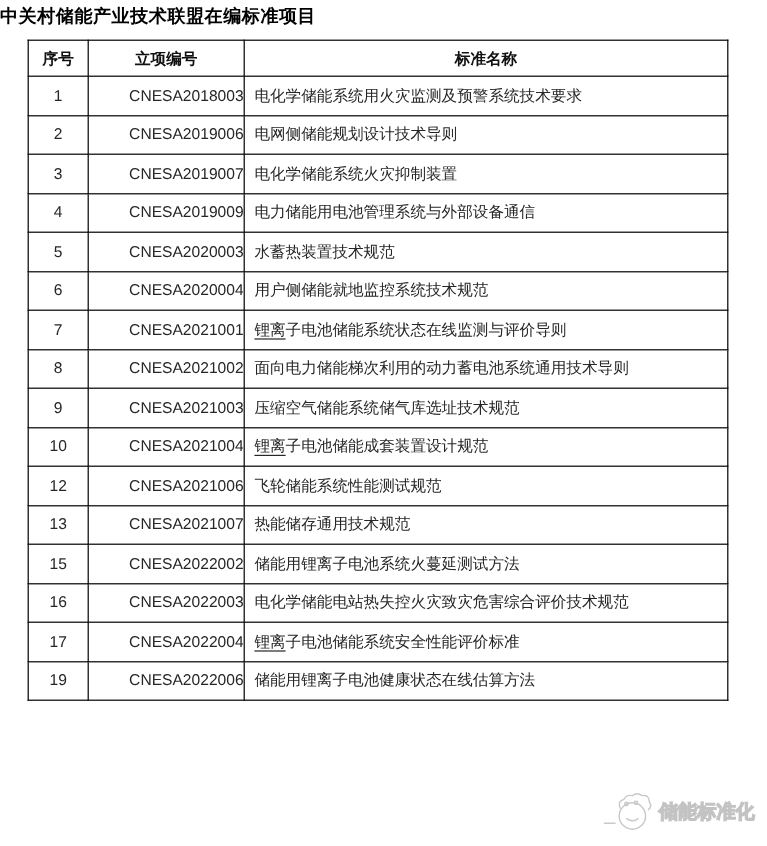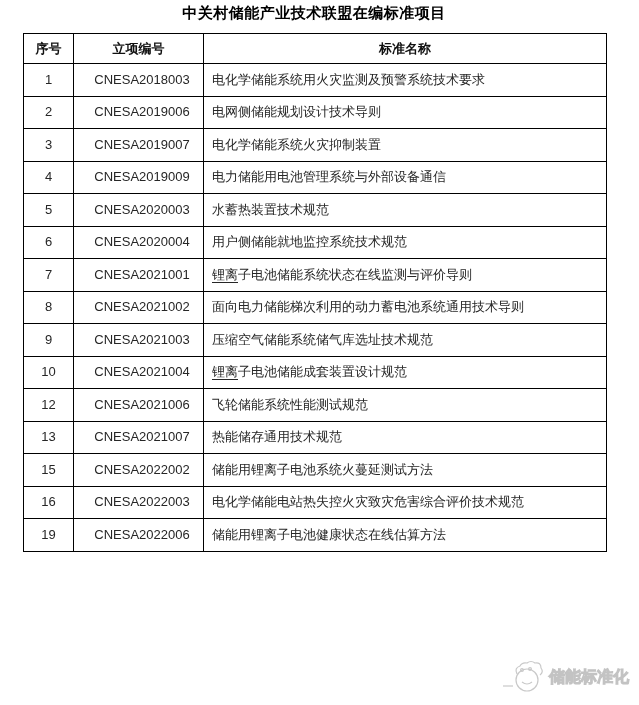--- a/index.html
+++ b/index.html
@@ -14,21 +14,20 @@
     font-family: "Liberation Sans", "DejaVu Sans", sans-serif;
     color: #1f1f1f;
     overflow: hidden;
   }
   .doc-title {
     position: absolute;
     top: 4px;
     left: 0;
     width: 628px;
     margin: 0;
-    text-align: center;
     font-size: 15px;
     font-weight: bold;
     color: #000000;
     letter-spacing: 0.5px;
   }
   table.standards-table {
     position: absolute;
     left: 23px;
     top: 33px;
     width: 583px;
@@ -52,21 +51,21 @@
     font-weight: bold;
     text-align: center;
     color: #111111;
   }
   .standards-table td {
     height: 31.5px;
     font-weight: normal;
     color: #262626;
   }
   td.cell-no   { text-align: center; }
-  td.cell-code { text-align: center; padding-left: 7px; }
+  td.cell-code { text-align: right; padding-left: 7px; }
   td.cell-name { text-align: left; padding-left: 8px; }
   .spell-flag {
     text-decoration-line: underline;
     text-decoration-style: wavy;
     text-decoration-color: #e03a2f;
     text-decoration-thickness: 1px;
     text-underline-offset: 3px;
     text-decoration: underline;
   }
   .watermark {
@@ -171,20 +170,25 @@
         <td class="cell-no">15</td>
         <td class="cell-code">CNESA2022002</td>
         <td class="cell-name"><span>储能用锂离子电池系统火蔓延测试方法</span></td>
       </tr>
       <tr>
         <td class="cell-no">16</td>
         <td class="cell-code">CNESA2022003</td>
         <td class="cell-name"><span>电化学储能电站热失控火灾致灾危害综合评价技术规范</span></td>
       </tr>
       <tr>
+        <td class="cell-no">17</td>
+        <td class="cell-code">CNESA2022004</td>
+        <td class="cell-name"><span class="spell-flag">锂离</span><span>子电池储能系统安全性能评价标准</span></td>
+      </tr>
+      <tr>
         <td class="cell-no">19</td>
         <td class="cell-code">CNESA2022006</td>
         <td class="cell-name"><span>储能用锂离子电池健康状态在线估算方法</span></td>
       </tr>
     </tbody>
 </table>
 
 <div class="watermark">
   <svg class="wm-logo" width="44" height="42" viewBox="0 0 44 42">
     <g fill="none" stroke="#c9c9c9" stroke-width="1.2">

